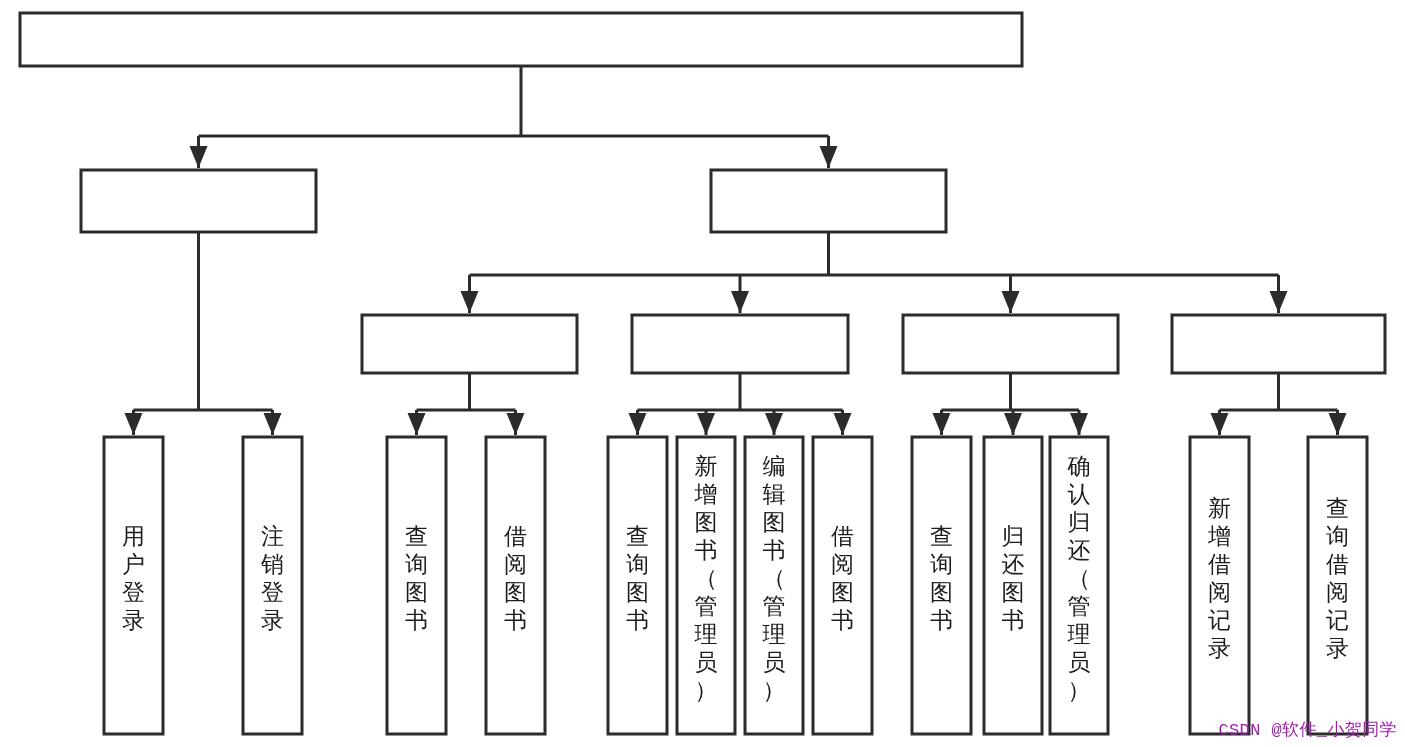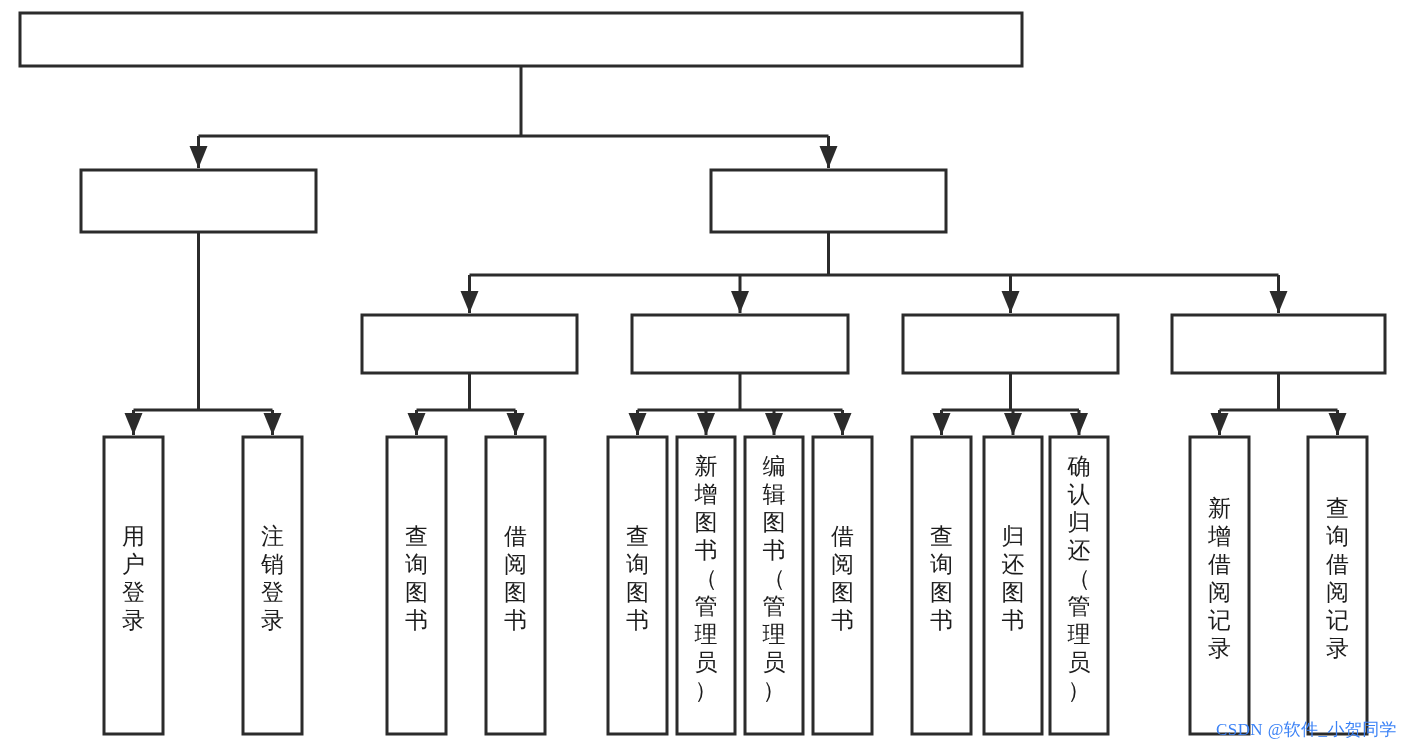--- a/index.html
+++ b/index.html
@@ -52,23 +52,23 @@
     fill: none;
   }
   .arrow-head {
     fill: #2b2b2b;
     stroke: none;
   }
   .watermark {
     position: absolute;
     right: 8px;
     bottom: 6px;
-    font-family: Liberation Serif, serif;
+    font-family: Liberation Mono, monospace;
     font-size: 17px;
-    color: #3b82f6;
+    color: #a21caf;
     letter-spacing: 0.4px;
     white-space: nowrap;
     pointer-events: none;
   }
 </style>
 </head>
 <body>
 
 <div id="diagram-root">
   <svg id="tree" viewBox="0 0 1405 747" xmlns="http://www.w3.org/2000/svg">

